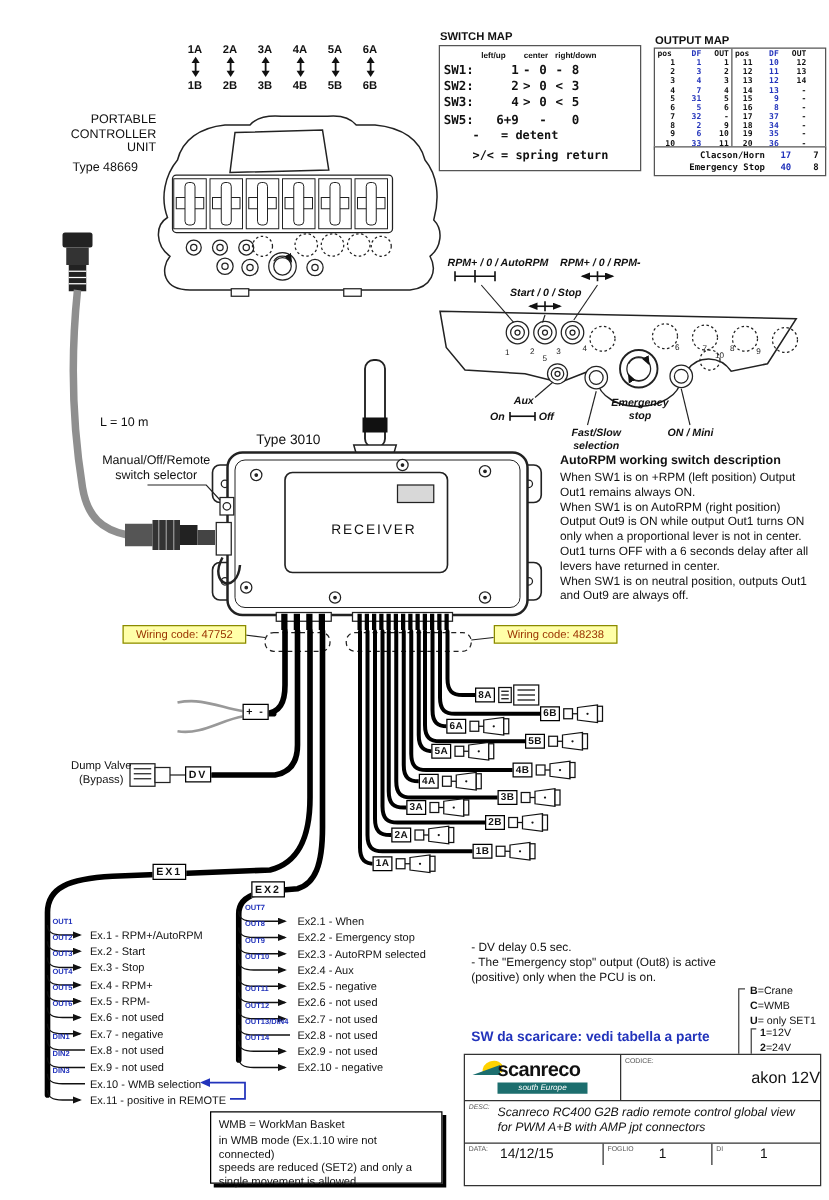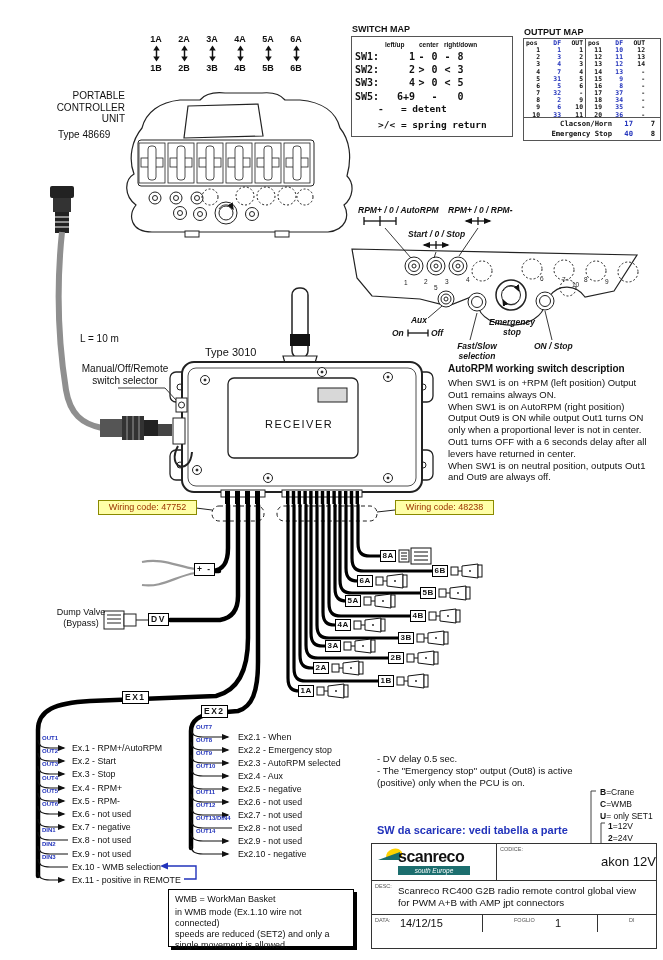--- a/index.html
+++ b/index.html
@@ -49,25 +49,25 @@
   .legend5{position:absolute;font-size:8.5px;line-height:12px;white-space:nowrap;}
   .tblock{position:absolute;border:1.5px solid #333;background:#fff;}
   .tb-lab{font-size:5.5px;color:#555;position:absolute;left:3px;top:2px;}
   .tb-r1{position:relative;height:36px;border-bottom:1.5px solid #333;display:flex;}
   .tb-logo{position:relative;width:124px;border-right:1.5px solid #333;}
   .tb-logo-text{position:absolute;left:26px;top:4px;font-weight:bold;font-size:16px;letter-spacing:-0.5px;}
   .tb-logo-band{position:absolute;left:26px;top:22px;width:72px;background:#1c6e6e;color:#fff;
                 font-size:6.5px;font-style:italic;text-align:center;line-height:9px;}
   .tb-codice{position:relative;flex:1;}
   .tb-cod-val{position:absolute;left:0;right:0;top:10px;text-align:right;font-size:13px;}
-  .tb-r2{position:relative;height:33px;border-bottom:1.5px solid #333;}
+  .tb-r2{position:relative;height:33px;border-bottom:1.5px solid #333;font-style:italic;}
   .tb-desc{position:absolute;left:26px;top:4px;font-size:9.8px;line-height:12px;white-space:pre-line;}
   .tb-r3{position:relative;height:17px;border-bottom:1.5px solid #333;}
   .tb-file{position:absolute;left:26px;top:3px;font-size:9.8px;}
-  .tb-r4{position:relative;height:17px;display:flex;gap:28px;}
+  .tb-r4{position:relative;height:17px;display:flex;}
   .tb-data{position:relative;width:110px;border-right:1.5px solid #333;}
   .tb-foglio{position:relative;width:86px;border-right:1.5px solid #333;}
   .tb-di{position:relative;flex:1;}
   .tb-val{position:absolute;left:28px;top:2px;font-size:11px;}
 </style>
 </head>
 <body>
 
 <div class="page">
 
@@ -648,21 +648,21 @@
 <div class="t f85 b" style="left:358px;top:205px">RPM+ / 0 / AutoRPM</div>
 <div class="t f85 b" style="left:408px;top:229px">Start / 0 / Stop</div>
 <div class="t f85 b" style="left:448px;top:205px">RPM+ / 0 / RPM-</div>
 <div class="t f85 b center" style="left:405px;top:315px;width:28px">Aux</div>
 <div class="t f85 b" style="left:392px;top:328px">On</div>
 <div class="t f85 b" style="left:431px;top:328px">Off</div>
 <div class="t f85 b center" style="left:486px;top:317px;width:52px">Emergency
 stop</div>
 <div class="t f85 b center" style="left:448px;top:341px;width:58px">Fast/Slow
 selection</div>
-<div class="t f85 b" style="left:534px;top:341px">ON / Stop</div>
+<div class="t f85 b" style="left:534px;top:341px">ON / Mini</div>
 <span class="pnum" style="left:404px;top:279px">1</span>
 <span class="pnum" style="left:424px;top:278px">2</span>
 <span class="pnum" style="left:445px;top:278px">3</span>
 <span class="pnum" style="left:466px;top:276px">4</span>
 <span class="pnum" style="left:434px;top:284px">5</span>
 <span class="pnum" style="left:540px;top:275px">6</span>
 <span class="pnum" style="left:562px;top:276px">7</span>
 <span class="pnum" style="left:572px;top:281px">10</span>
 <span class="pnum" style="left:584px;top:276px">8</span>
 <span class="pnum" style="left:605px;top:278px">9</span>

